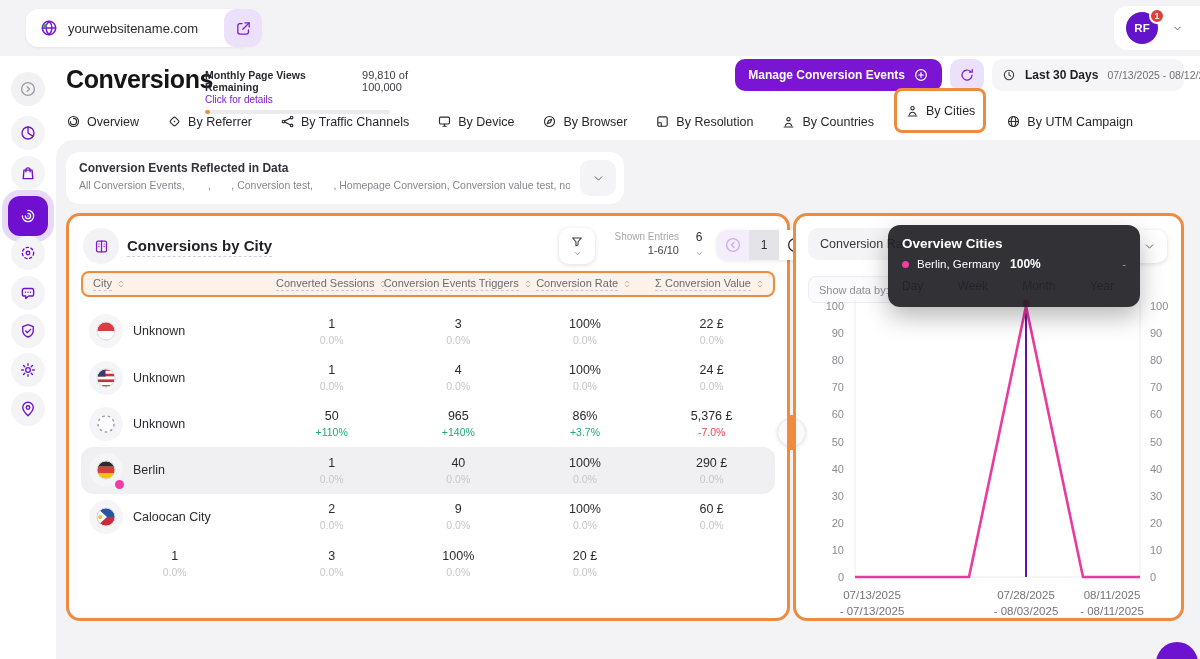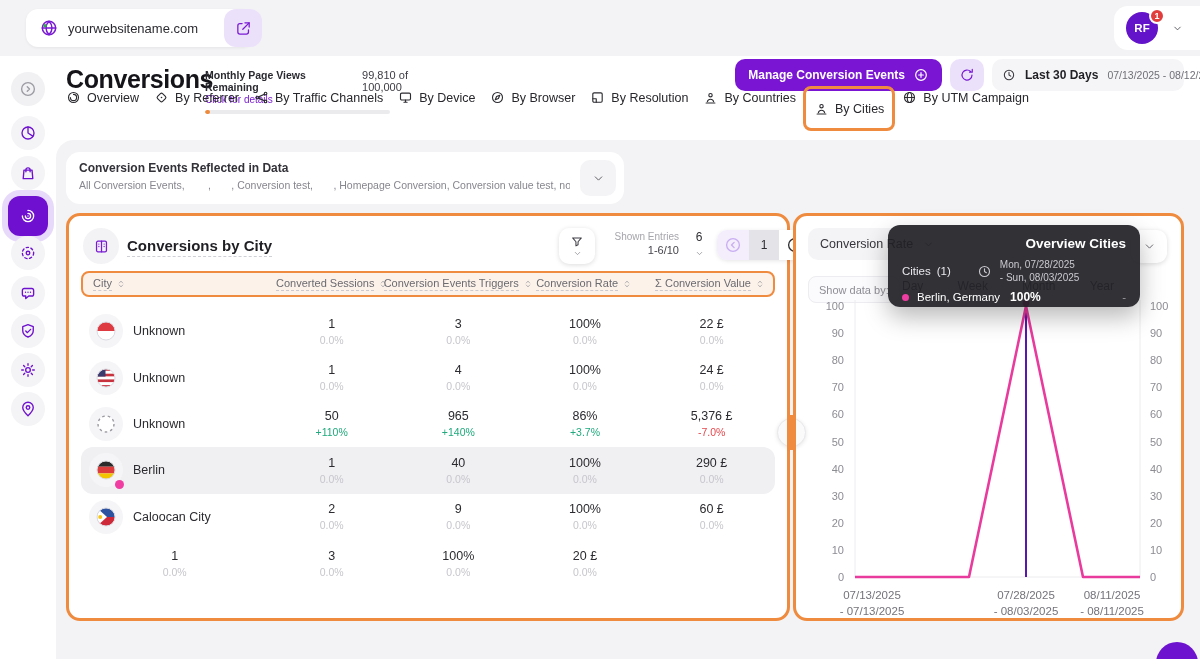--- a/index.html
+++ b/index.html
@@ -55,21 +55,21 @@
   .refresh-btn { position:absolute; right:216px; top:3px; width:34px; height:32px; background:#ece1fb; border:none; border-radius:10px;
     display:flex; align-items:center; justify-content:center; cursor:pointer; }
   .refresh-btn .icon { width:16px; height:16px; color:#7a1bd3; }
   .date-pill { position:absolute; right:16px; top:3px; height:32px; width:192px; background:#f5f5f7; border-radius:10px;
     display:flex; align-items:center; gap:9px; padding:0 10px; cursor:pointer; }
   .date-pill .clock { width:14px; height:14px; color:#3a3a40; }
   .date-preset { font-size:12px; font-weight:700; color:#1f1f24; white-space:nowrap; }
   .date-range { font-size:10.5px; color:#6f6f77; white-space:nowrap; }
 
   
-  .tabs { position:absolute; left:10px; top:34px; height:30px; display:flex; align-items:flex-start; gap:15px; }
+  .tabs { position:absolute; left:10px; top:43px; height:30px; display:flex; align-items:flex-end; gap:28px; }
   .tab { display:flex; align-items:center; gap:6px; font-size:12.5px; color:#27272c; cursor:pointer; white-space:nowrap; }
   .tab .icon { width:15px; height:15px; color:#2b2b30; }
   .tab.highlight { border:3px solid #ef8b3f; border-radius:8px; padding:12px 8px; margin:-4px -8px; }
 
   
   .workspace { position:absolute; left:0; top:84px; right:0; bottom:0; background:#f3f3f5; border-top-left-radius:18px; }
   .events-bar { position:absolute; left:10px; top:12px; width:558px; height:52px; background:#fff; border-radius:14px; }
   .events-title { position:absolute; left:13px; top:9px; font-size:12px; font-weight:600; color:#323238; }
   .events-sub { position:absolute; left:13px; top:27px; right:54px; font-size:10.5px; color:#86868e; white-space:nowrap; overflow:hidden; }
   .events-chev { position:absolute; right:8px; top:8px; width:36px; height:36px; background:#f4f4f6; border-radius:10px;
@@ -136,21 +136,21 @@
   .showdata-pill { position:absolute; left:12px; top:60px; height:27px; background:#fbfbfd; border:1px solid #ececf1;
     border-radius:8px; display:flex; align-items:center; padding:0 10px; font-size:11px; color:#8e8e95; }
   .modes { position:absolute; left:106px; top:63px; width:212px; display:flex; justify-content:space-between; }
   .mode { font-size:12px; color:#4f4f56; cursor:pointer; }
   .chart-wrap { position:absolute; left:0; top:78px; width:385px; height:327px; }
   .chart-wrap svg { width:100%; height:100%; font-family:inherit; }
 
   
   .tooltip { position:absolute; left:92px; top:9px; width:252px; height:82px; background:rgba(32,32,37,.92);
     border-radius:12px; box-shadow:0 10px 24px rgba(0,0,0,.28); color:#fff; padding:11px 14px; z-index:6; }
-  .tt-title { font-size:13.5px; font-weight:600; color:#fff;text-align:right; }
+  .tt-title { font-size:13.5px; font-weight:600; color:#fff; }
   .tt-row2 { display:flex; align-items:center; margin-top:7px; }
   .tt-group { font-size:11.5px; color:#e8e8ec; }
   .tt-count { font-size:11.5px; color:#e8e8ec; margin-left:6px; }
   .tt-clock { width:15px; height:15px; color:#c9c9cf; margin-left:26px; }
   .tt-dates { margin-left:8px; font-size:10px; color:#c9c9cf; line-height:1.3; }
   .tt-row3 { display:flex; align-items:center; margin-top:6px; }
   .tt-dot { width:7px; height:7px; border-radius:50%; background:#f03da2; }
   .tt-series { font-size:11.5px; color:#fff; margin-left:8px; }
   .tt-value { font-size:12px; font-weight:700; color:#fff; margin-left:10px; }
   .tt-extra { margin-left:auto; font-size:11.5px; color:#9d9da4; }
@@ -793,34 +793,20 @@
               <text x="76" y="305" text-anchor="middle" font-size="11.5" fill="#73737a">07/13/2025</text>
               <text x="76" y="321" text-anchor="middle" font-size="11.5" fill="#73737a">- 07/13/2025</text>
               <text x="230" y="305" text-anchor="middle" font-size="11.5" fill="#73737a">07/28/2025</text>
               <text x="230" y="321" text-anchor="middle" font-size="11.5" fill="#73737a">- 08/03/2025</text>
               <text x="316" y="305" text-anchor="middle" font-size="11.5" fill="#73737a">08/11/2025</text>
               <text x="316" y="321" text-anchor="middle" font-size="11.5" fill="#73737a">- 08/11/2025</text>
             </svg></div>
 
         <div class="tooltip">
           <div class="tt-title">Overview Cities</div>
-          <div class="tt-row2">
-            <span class="tt-group">Cities</span>
-            <span class="tt-count">(1)</span>
-            <span class="icon tt-clock">
-                <svg viewBox="0 0 24 24" fill="none" stroke="currentColor" stroke-width="1.8" stroke-linecap="round" stroke-linejoin="round">
-                  <circle cx="12" cy="12" r="8"></circle>
-                  <path d="M12 7.5V12l3 2"></path>
-                </svg>
-              </span>
-            <span class="tt-dates">
-              <span>Mon, 07/28/2025</span><br>
-              <span>- Sun, 08/03/2025</span>
-            </span>
-          </div>
           <div class="tt-row3">
             <span class="tt-dot"></span>
             <span class="tt-series">Berlin, Germany</span>
             <span class="tt-value">100%</span>
             <span class="tt-extra">-</span>
           </div>
         </div>
       </div>
 
       <div class="seam-handle"></div>

